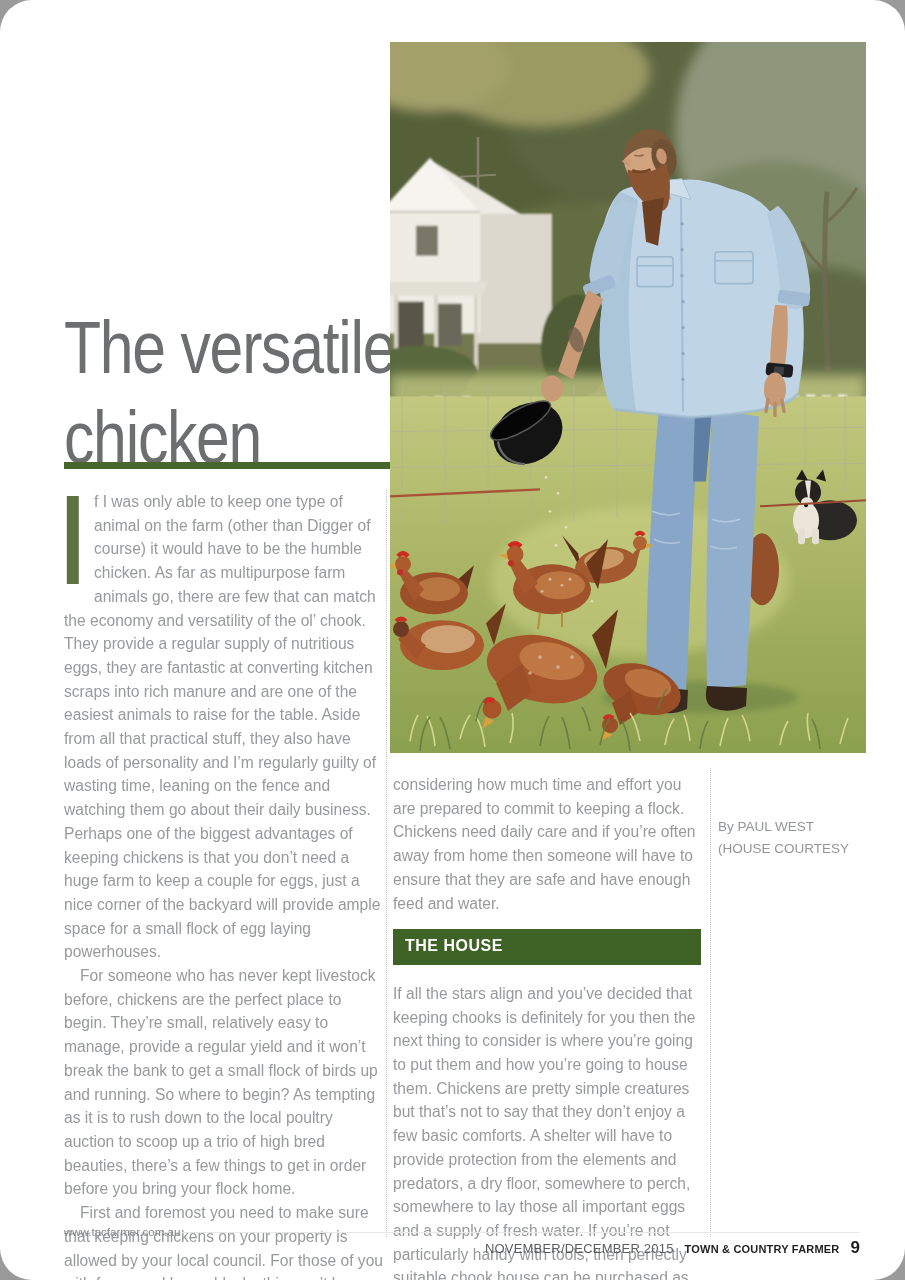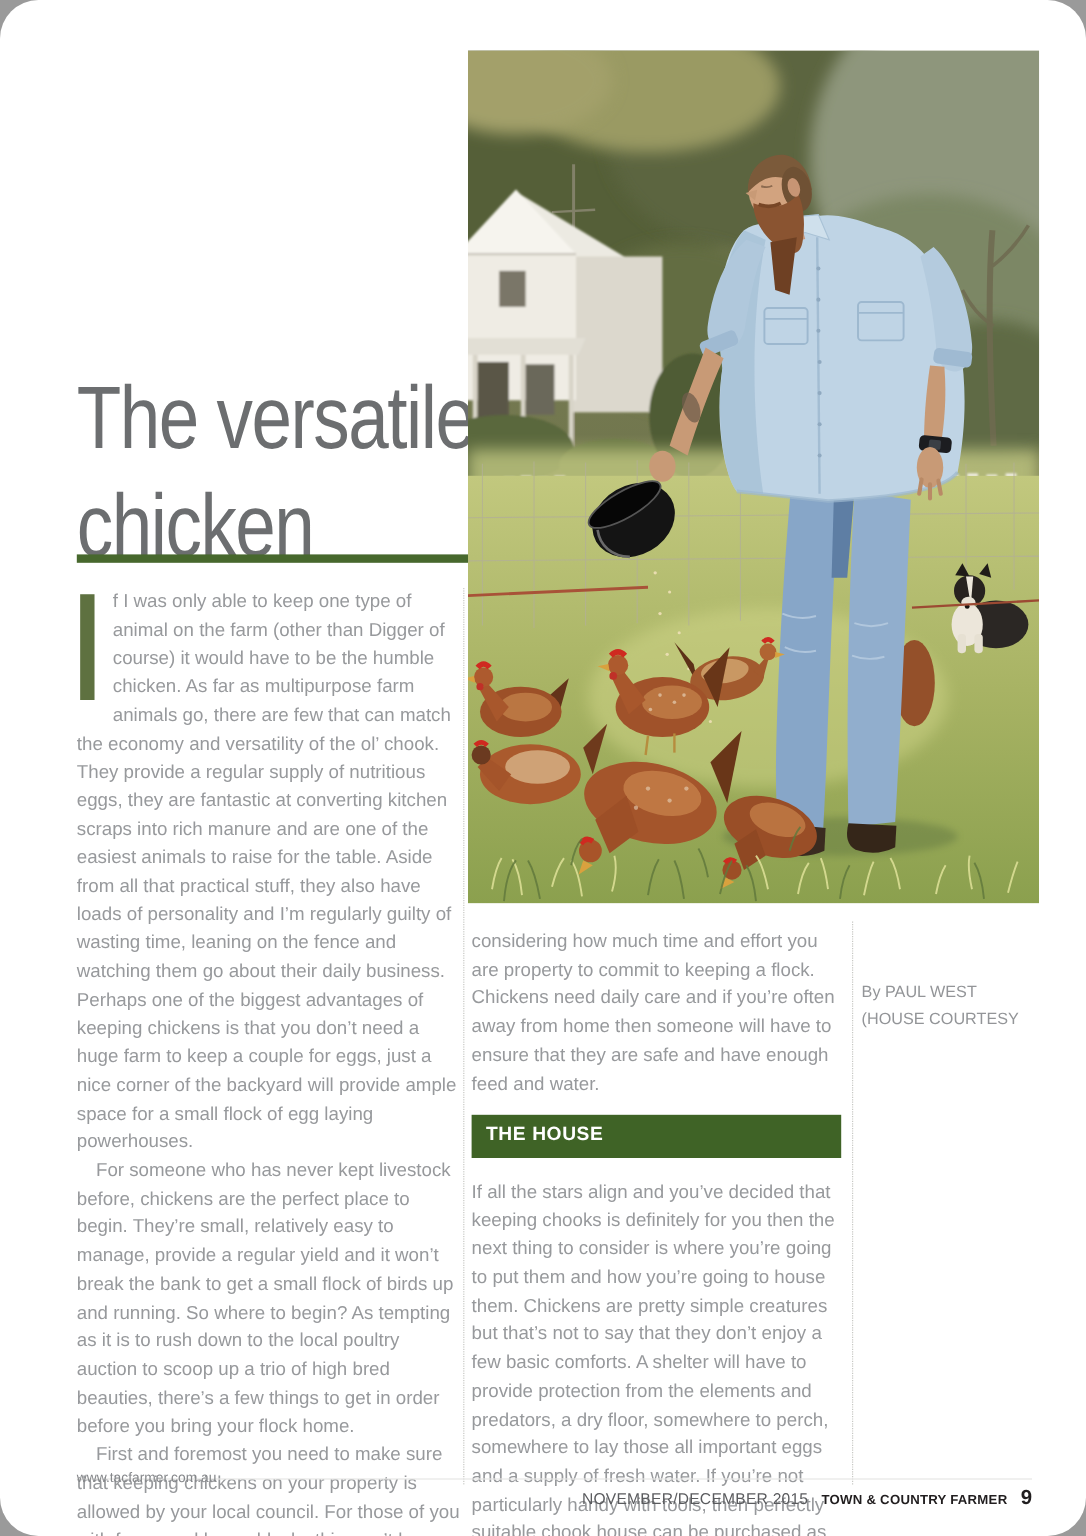--- a/index.html
+++ b/index.html
@@ -324,21 +324,21 @@
           <polygon points="214,690 210,700 222,694" fill="#d9a13e"></polygon>
         </g>
       </g>
 
       <path d="M20,700 q3,-18 8,-26 M45,705 q-2,-20 -8,-30 M70,698 q4,-16 10,-24 M95,706 q-3,-22 -9,-30 M120,702 q5,-18 2,-30 M250,700 q-4,-20 -10,-28 M275,704 q3,-18 9,-26 M300,700 q-2,-16 -6,-26 M330,705 q4,-20 8,-28 M360,700 q-3,-18 -8,-26 M390,704 q3,-16 8,-24 M420,700 q-4,-18 -2,-28 M450,703 q4,-16 8,-26" stroke="#dade95" stroke-width="1.6" fill="none" opacity="0.9"></path>
       <path d="M30,710 q2,-24 10,-34 M60,708 q-4,-22 -10,-32 M150,705 q3,-20 9,-30 M180,708 q-3,-22 -8,-32 M210,704 q4,-18 10,-28 M240,710 q-2,-20 -8,-30 M310,708 q2,-18 8,-28 M430,708 q-2,-20 -8,-30 M86,680 q3,-16 9,-22 M200,690 q-3,-16 -8,-24 M268,668 q4,-14 9,-20" stroke="#62793c" stroke-width="1.6" fill="none" opacity="0.85"></path>
     </svg>
   </figure>
 
   <div class="col-mid">
-    <p>considering how much time and effort you are property to commit to keeping a flock. Chickens need daily care and if you’re often away from home then someone will have to ensure that they are safe and have enough feed and water.</p>
+    <p>considering how much time and effort you are prepared to commit to keeping a flock. Chickens need daily care and if you’re often away from home then someone will have to ensure that they are safe and have enough feed and water.</p>
     <div class="section-bar">
       <span>THE HOUSE</span>
     </div>
     <p>If all the stars align and you’ve decided that keeping chooks is definitely for you then the next thing to consider is where you’re going to put them and how you’re going to house them. Chickens are pretty simple creatures but that’s not to say that they don’t enjoy a few basic comforts. A shelter will have to provide protection from the elements and predators, a dry floor, somewhere to perch, somewhere to lay those all important eggs and a supply of fresh water. If you’re not particularly handy with tools, then perfectly suitable chook house can be purchased as a flat pack kit or from pet</p>
   </div>
 
   <div class="divider divider-right"></div>
 
   <aside class="byline">
     <div>By PAUL WEST</div>

